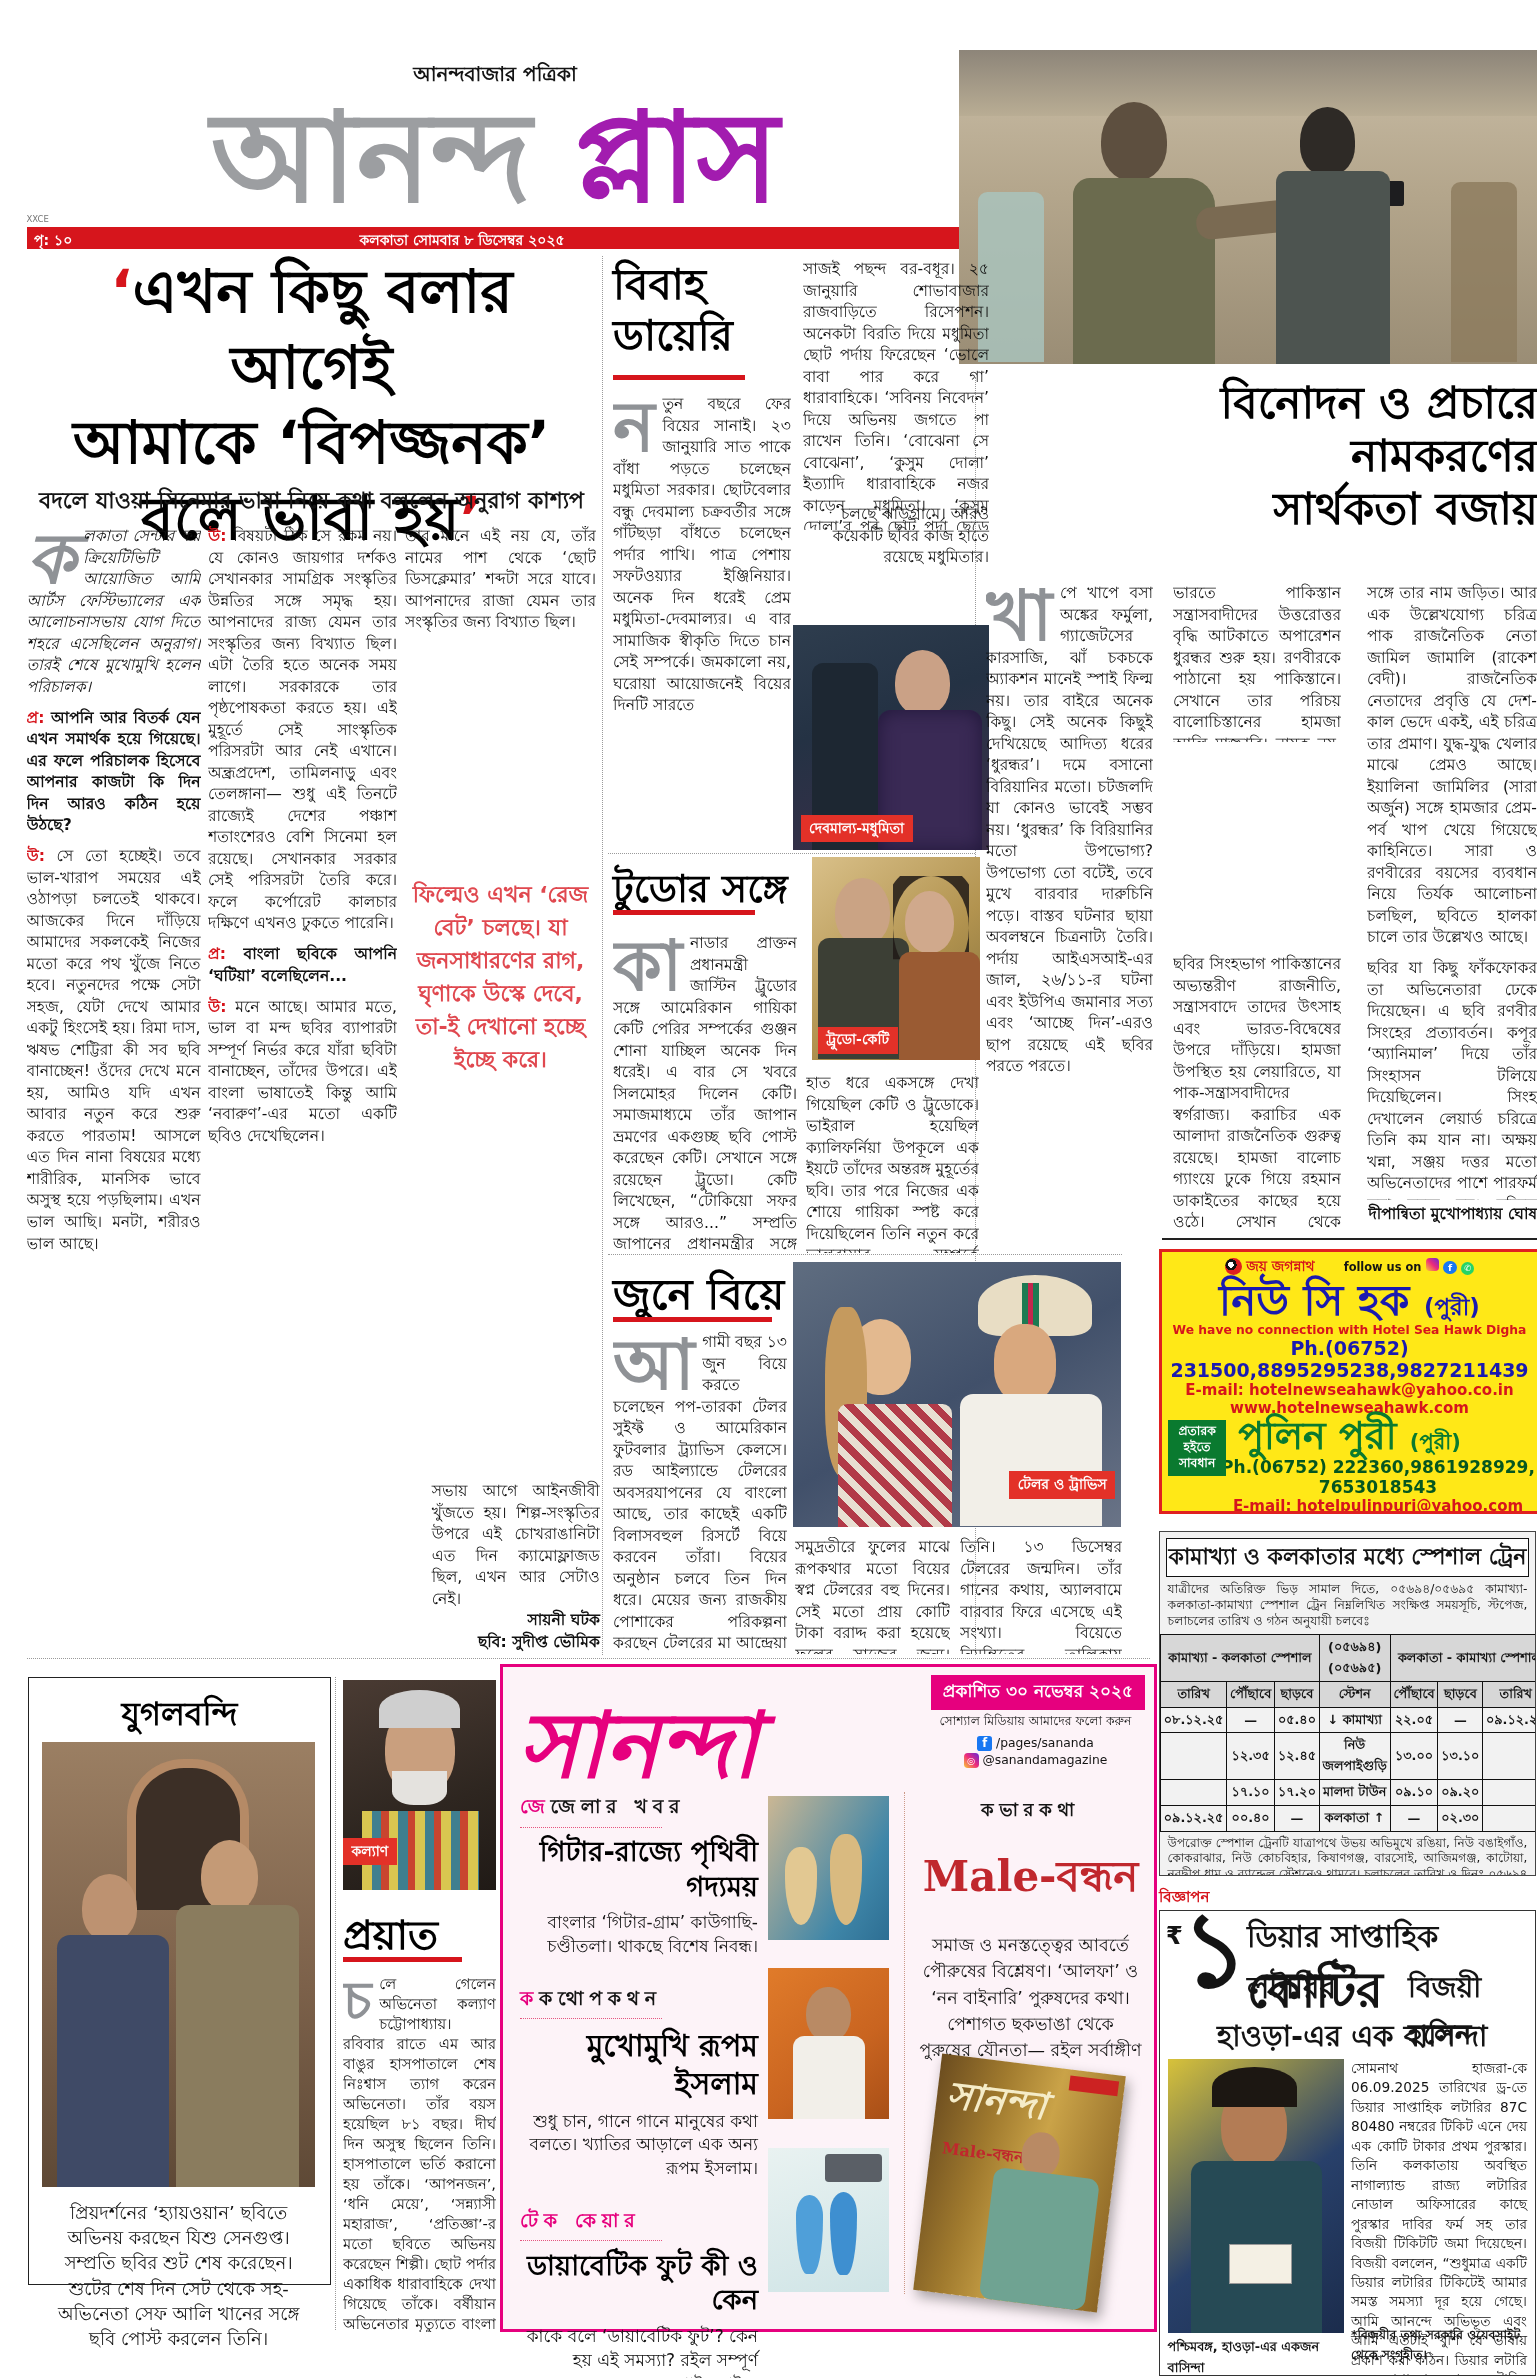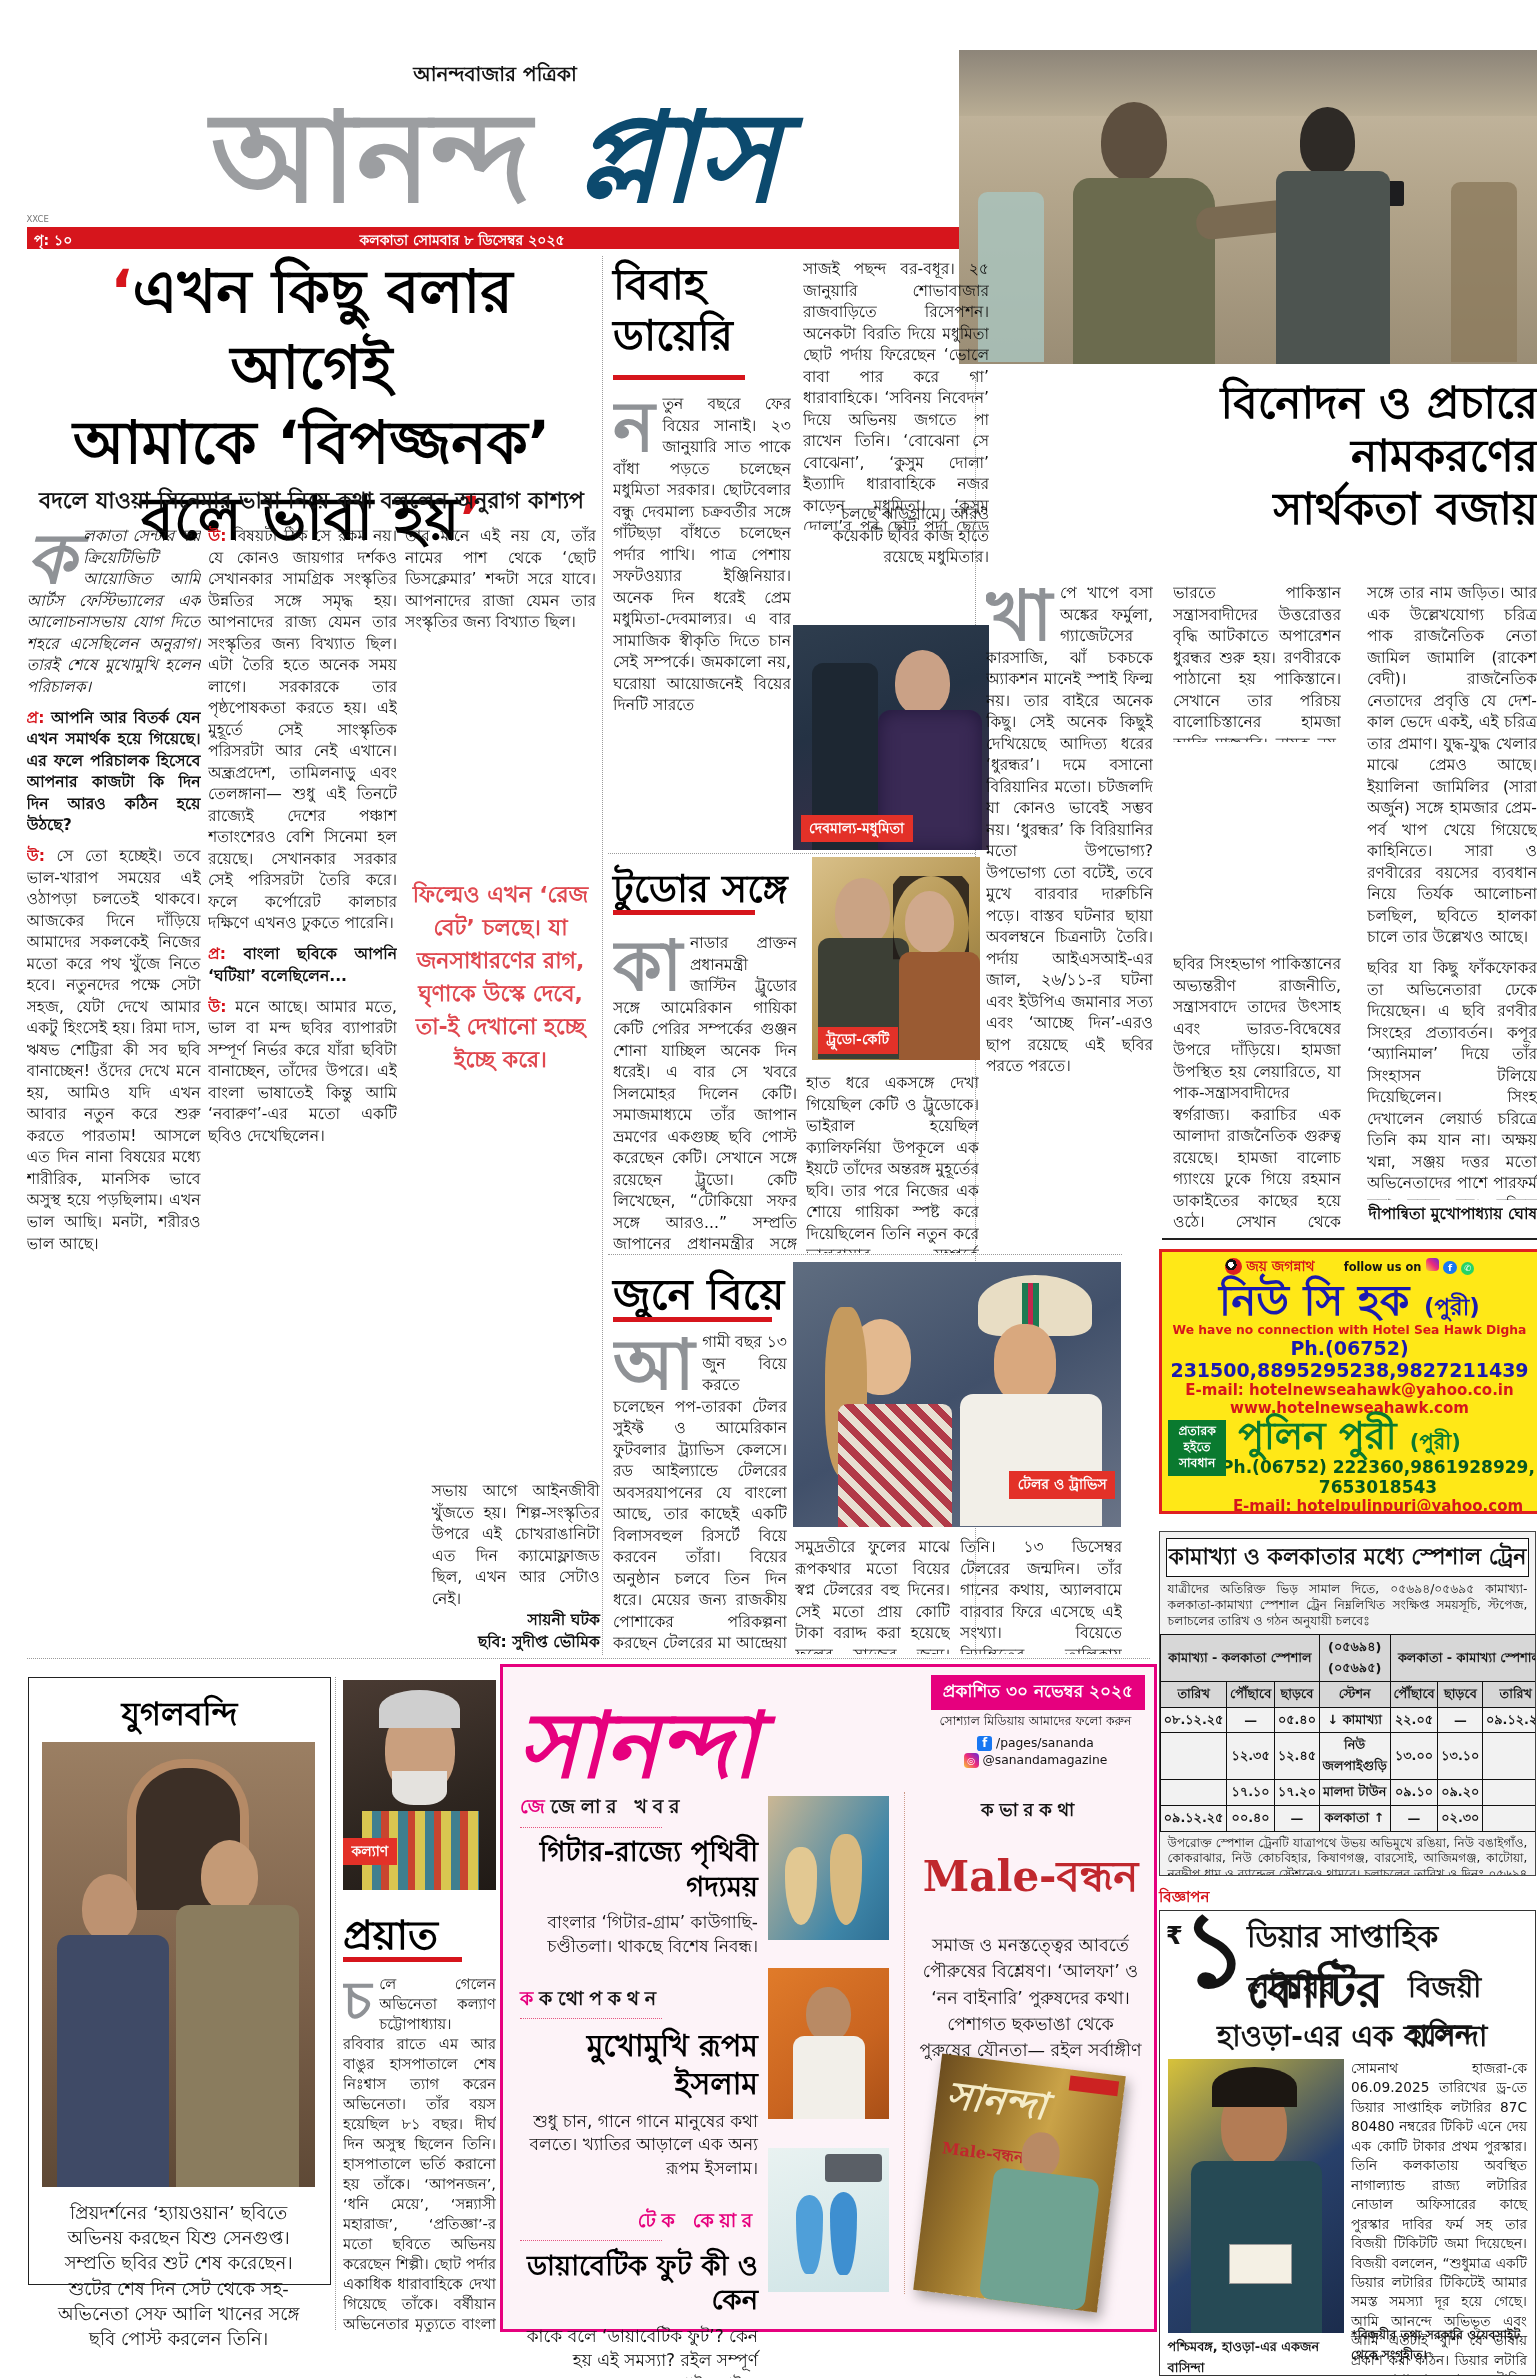--- a/index.html
+++ b/index.html
@@ -31,21 +31,21 @@
 </style>
 </head>
 <body>
 
 <div id="page">
 
   <div class="abs" style="left:26.5px;top:59px;width:937px;text-align:center;">
     <div class="b" style="font-size:20px;">আনন্দবাজার পত্রিকা</div>
     <div style="font-size:125px;font-weight:bold;line-height:1.05;white-space:nowrap;">
       <span style="color:#9c9ea1;">আনন্দ</span>
-      <span style="color:#0c4a6e;font-style:italic;">প্লাস</span>
+      <span style="color:#a21caf;">প্লাস</span>
     </div>
   </div>
   <div class="abs" style="left:26.5px;top:214px;font-size:8.5px;color:#777;">XXCE</div>
 
   <div class="abs" style="left:26.5px;top:227px;width:1035px;height:22px;background:#d6151c;">
     <span class="abs b" style="left:7.6px;top:1.9px;color:#fff;font-size:14px;">পৃ: ১০</span>
     <span class="abs b" style="left:333px;top:1.9px;color:#fff;font-size:14px;">কলকাতা সোমবার ৮ ডিসেম্বর ২০২৫</span>
   </div>
 
   <div class="photo" style="left:959px;top:50px;width:579px;height:314px;background:linear-gradient(180deg,#c9bda6 0%,#b4a68c 45%,#9a8d75 100%);">
@@ -234,21 +234,21 @@
       <div class="letterspace" style="font-size:19px;text-align:left;"><span style="color:#e6007e;">জে</span><span>জেলার খবর</span></div>
       <div style="border-bottom:1.9px dotted #e6557f;width:142px;margin:2.8px 0 7.6px 0;"></div>
       <div class="headline" style="font-size:27.4px;line-height:1.25;">গিটার-রাজ্যে পৃথিবী গদ্যময়</div>
       <div style="font-size:17px;line-height:1.4;margin-top:7.6px;">বাংলার ‘গিটার-গ্রাম’ কাউগাছি-চণ্ডীতলা। থাকছে বিশেষ নিবন্ধ।</div>
 
       <div class="letterspace" style="font-size:19px;margin-top:24.6px;text-align:left;"><span style="color:#e6007e;">ক</span><span>কথোপকথন</span></div>
       <div style="border-bottom:1.9px dotted #e6557f;width:142px;margin:2.8px 0 7.6px 0;"></div>
       <div class="headline" style="font-size:30px;line-height:1.25;">মুখোমুখি রূপম ইসলাম</div>
       <div style="font-size:17px;line-height:1.4;margin-top:7.6px;">শুধু চান, গানে গানে মানুষের কথা বলতে। খ্যাতির আড়ালে এক অন্য রূপম ইসলাম।</div>
 
-      <div class="letterspace" style="font-size:19px;margin-top:24.6px;text-align:right;color:#e6007e;">টেক কেয়ার</div>
+      <div class="letterspace" style="font-size:19px;margin-top:24.6px;text-align:left;color:#e6007e;">টেক কেয়ার</div>
       <div style="border-bottom:1.9px dotted #e6557f;width:142px;margin:2.8px 0 7.6px 0;"></div>
       <div class="headline" style="font-size:27.4px;line-height:1.25;">ডায়াবেটিক ফুট কী ও কেন</div>
       <div style="font-size:17px;line-height:1.4;margin-top:7.6px;">কাকে বলে ‘ডায়াবেটিক ফুট’? কেন হয় এই সমস্যা? রইল সম্পূর্ণ গাইডলাইন।</div>
     </div>
 
     <div class="photo" style="left:265px;top:129px;width:121px;height:144px;background:linear-gradient(120deg,#cbb794 0%,#3f86a8 70%,#2d6e93 100%);">
       <div class="abs" style="left:17px;top:51px;width:32px;height:78px;background:#e2c892;border-radius:45% 45% 50% 50%/30% 30% 60% 60%;"></div>
       <div class="abs" style="left:62px;top:38px;width:32px;height:91px;background:#d9ba80;border-radius:45% 45% 50% 50%/30% 30% 60% 60%;"></div>
     </div>
     <div class="photo" style="left:265px;top:301px;width:121px;height:151px;background:linear-gradient(140deg,#e07b2a 0%,#c96420 60%,#a84f17 100%);">

